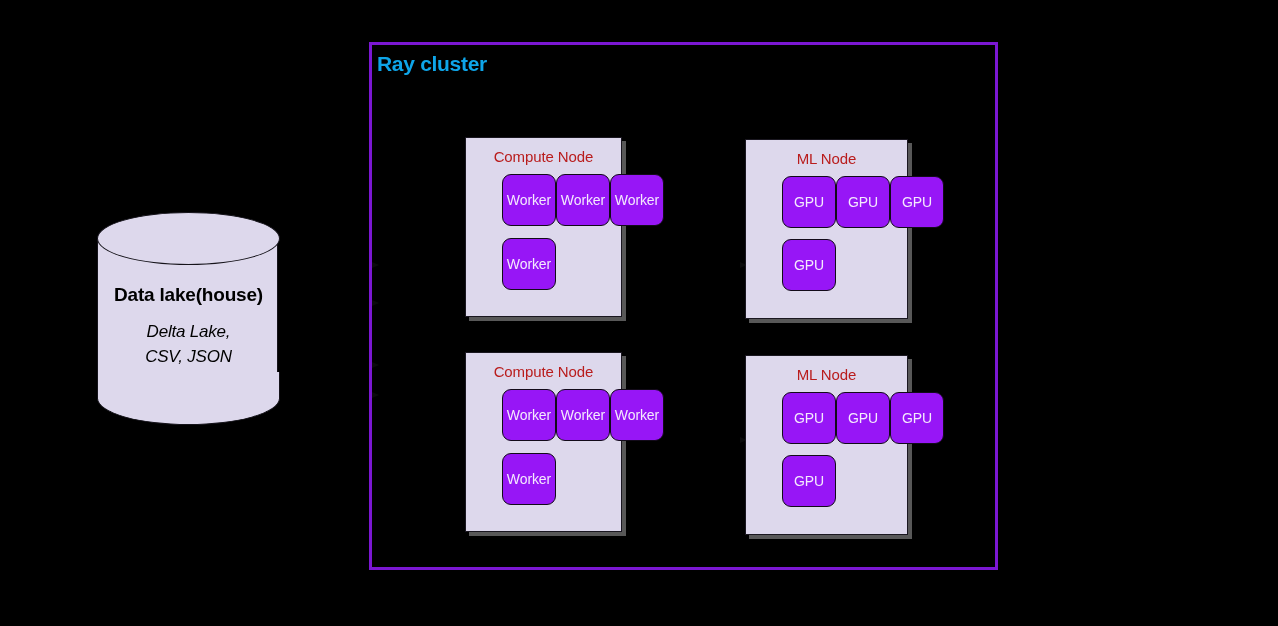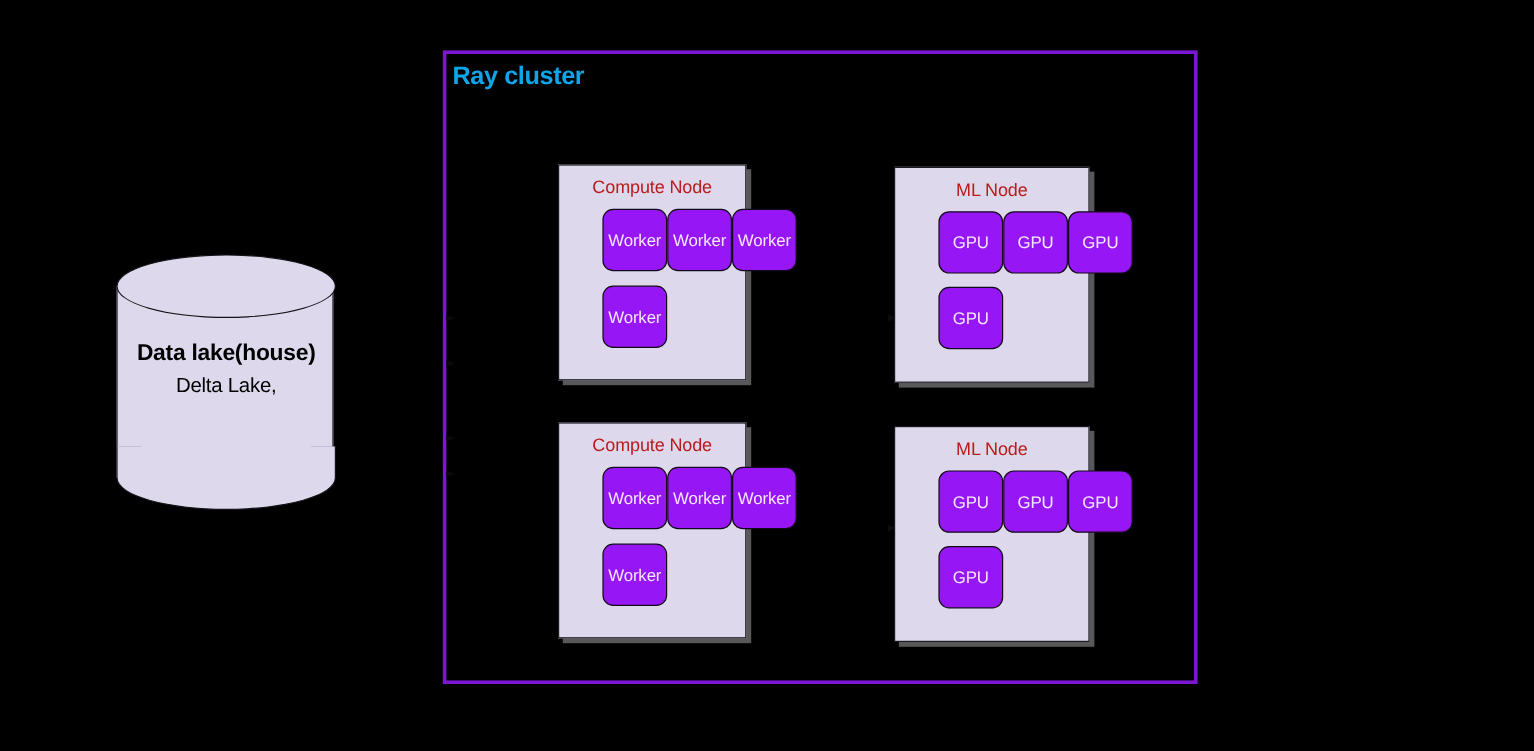--- a/index.html
+++ b/index.html
@@ -74,24 +74,25 @@
     color: #000000;
     z-index: 4;
   }
   .cyl-title {
     font-size: 19px;
     font-weight: bold;
     line-height: 22px;
     letter-spacing: -0.2px;
   }
   .cyl-sub {
-    margin-top: 3px;
+    margin-top: 13px;
     font-size: 17px;
     line-height: 25px;
     letter-spacing: -0.2px;
+    font-style: italic;
   }
 
   
   .cluster {
     position: absolute;
     left: 369px;
     top: 42px;
     width: 629px;
     height: 528px;
     border: 3px solid #7B17D2;
@@ -213,20 +214,21 @@
 <div id="canvas">
 
   <div class="cylinder">
     <div class="cyl-body"></div>
     <div class="cyl-bottom"></div>
     <div class="cyl-top"></div>
     <div class="cyl-text">
       <div class="cyl-title">Data lake(house)</div>
       <div class="cyl-sub">
         <div>Delta Lake,</div>
+        <div>CSV, JSON</div>
       </div>
     </div>
   </div>
 
   <div class="cluster"></div>
   <div class="cluster-title">Ray cluster</div>
 
   <div class="edge-tick" id="tick-1"></div>
   <div class="edge-tick" id="tick-2"></div>
   <div class="edge-tick" id="tick-3"></div>

